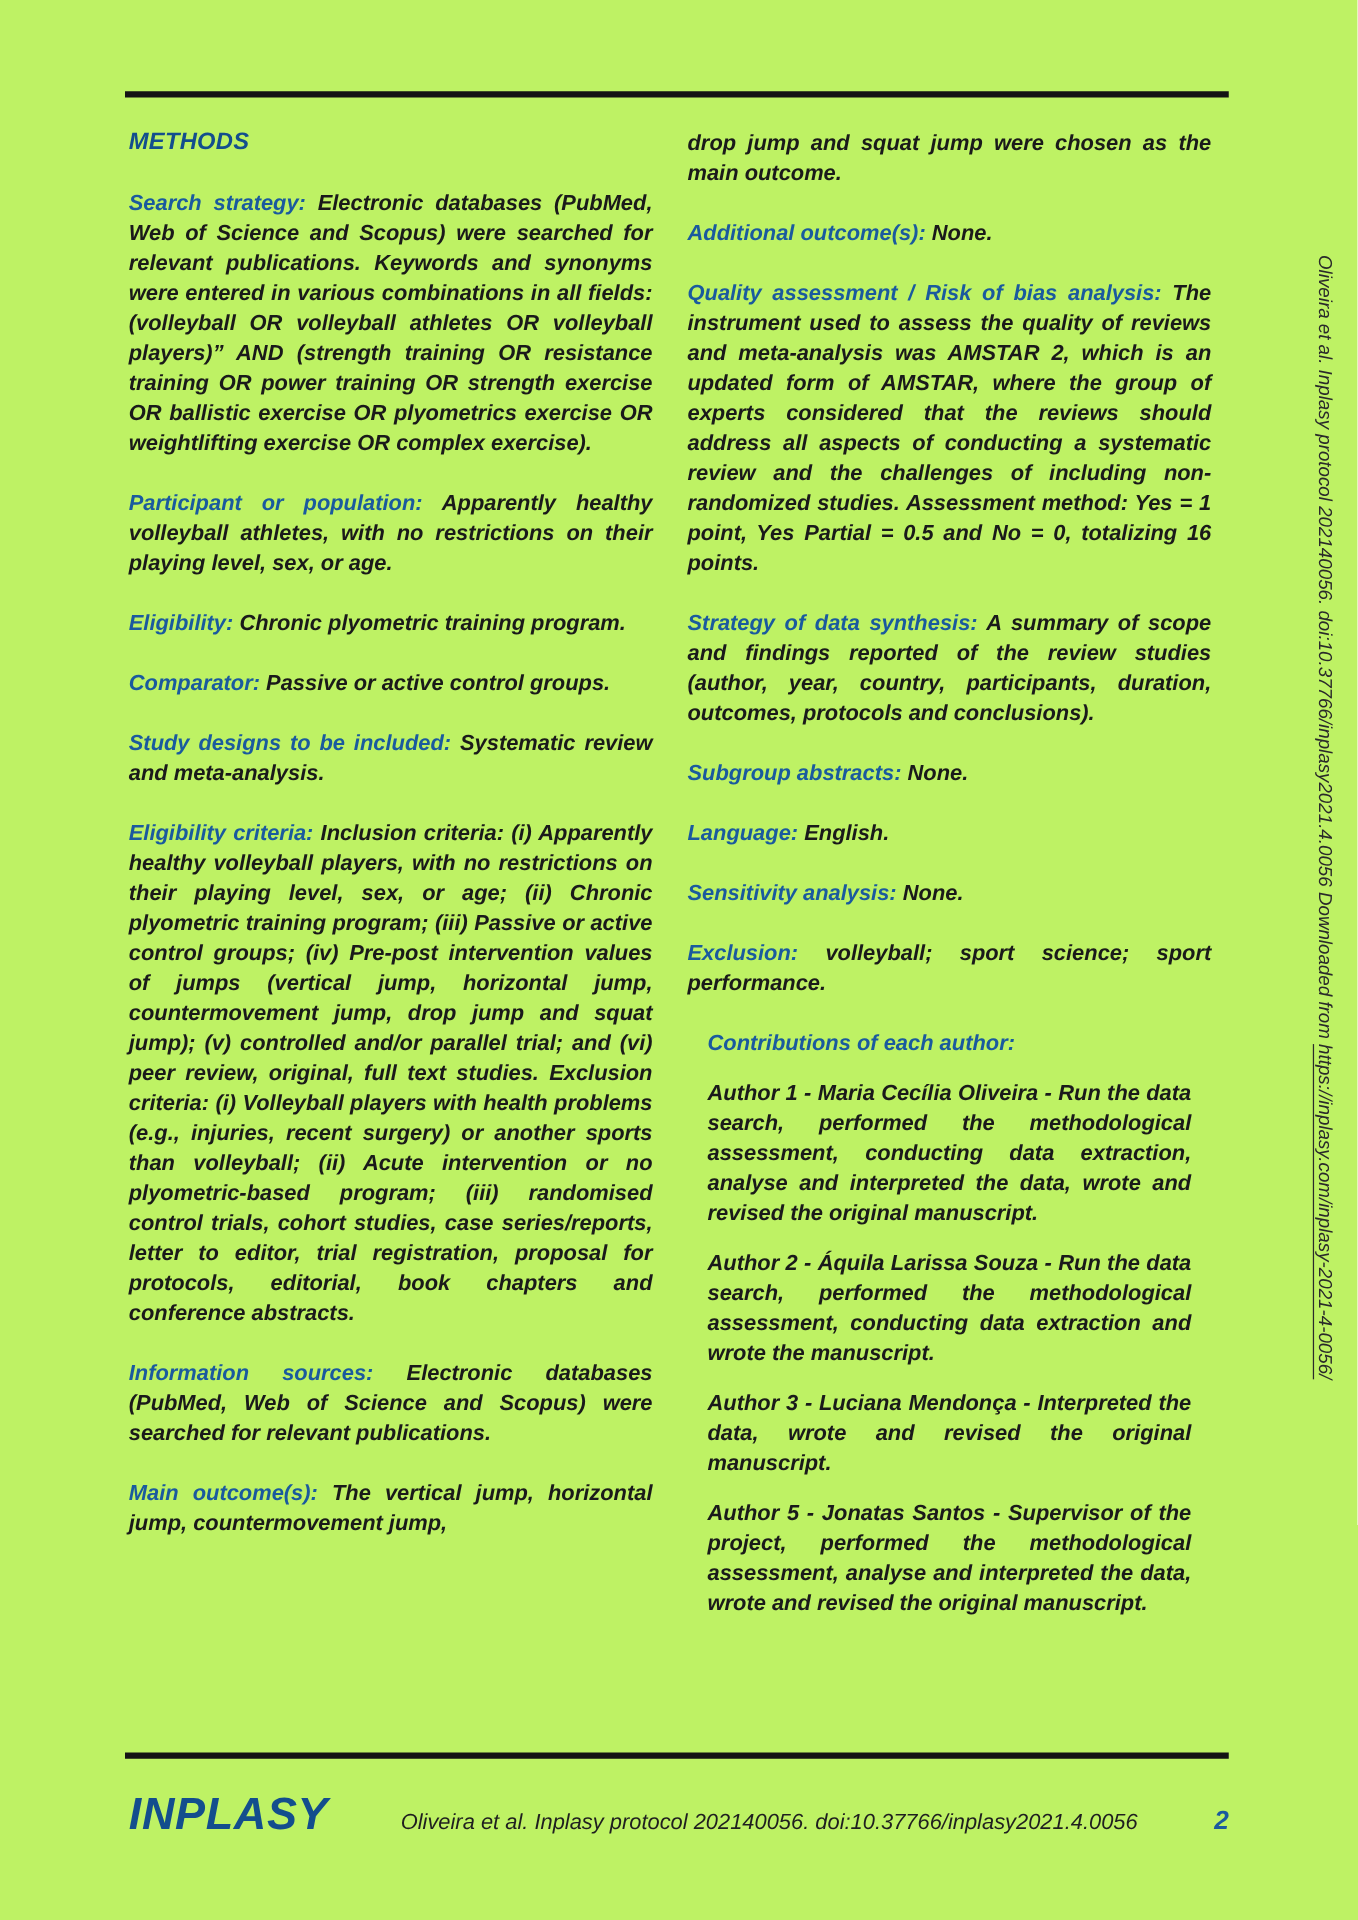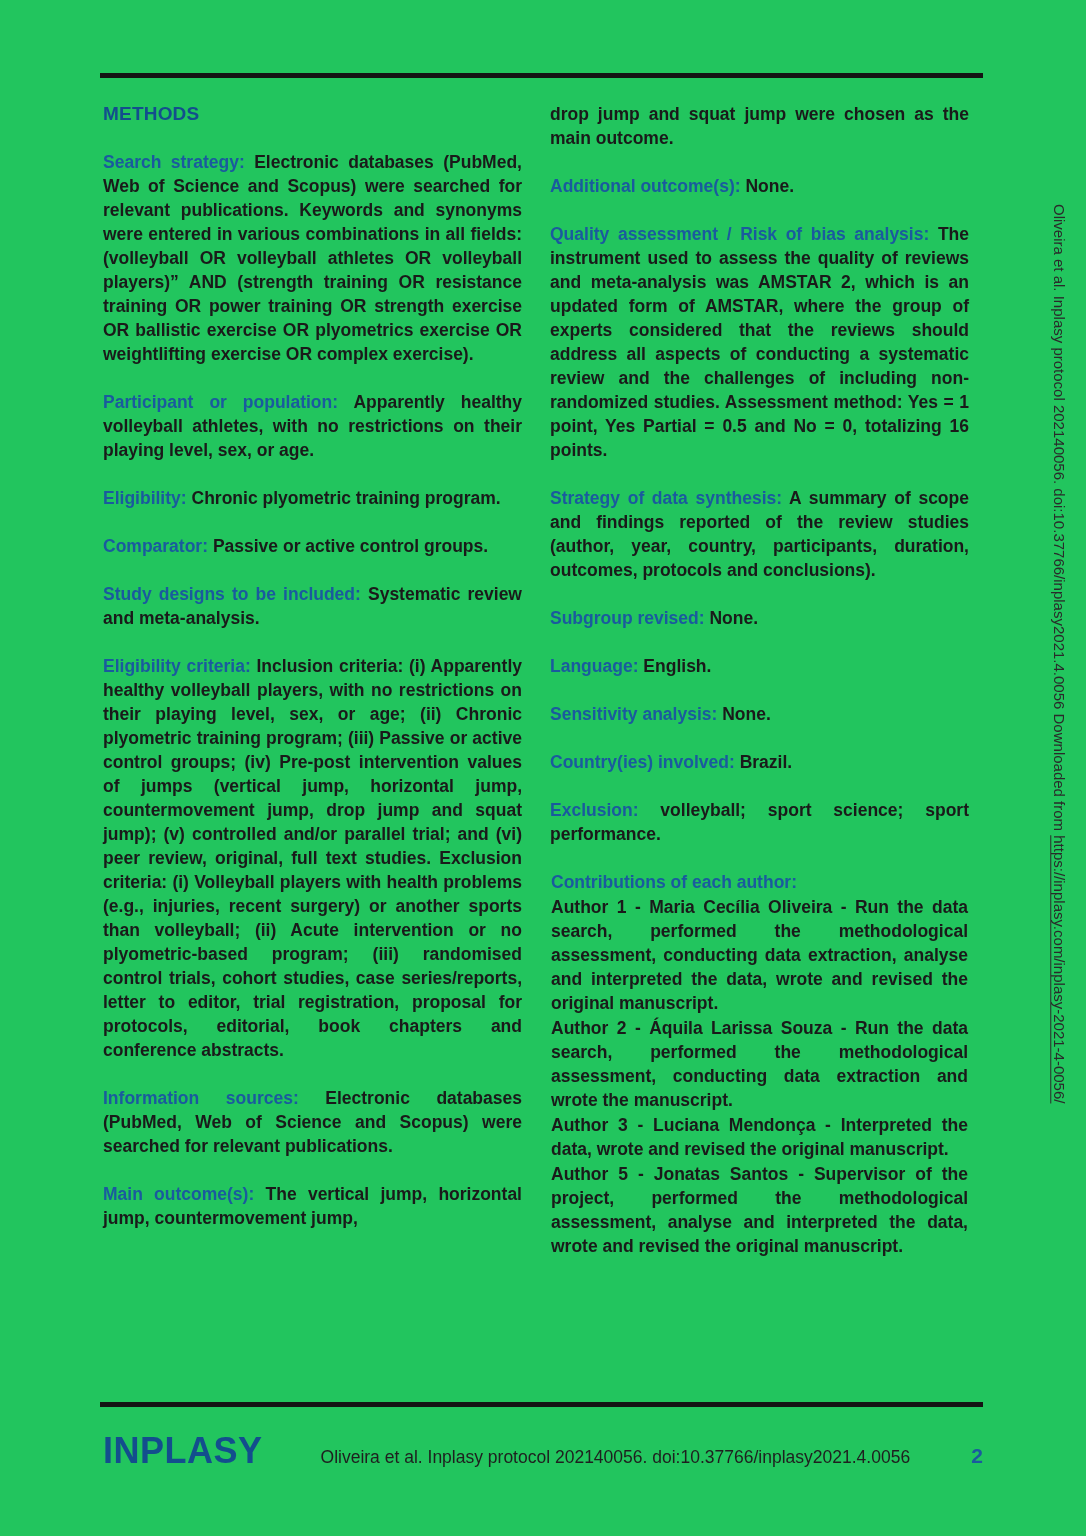--- a/index.html
+++ b/index.html
@@ -4,23 +4,24 @@
 <style>
   html, body {
     margin: 0;
     padding: 0;
     background: #ffffff;
   }
   .page {
     position: relative;
     width: 1086px;
     height: 1536px;
-    background: #22c55e;
+    background: #bef264;
     font-family: "Liberation Sans", sans-serif;
     overflow: hidden;
+    font-style: italic;
   }
   .rule {
     position: absolute;
     left: 100px;
     width: 883px;
     height: 5px;
     background: #141414;
   }
   .top-rule { top: 73px; }
   .footer-rule { top: 1402px; }
@@ -45,21 +46,21 @@
     font-weight: 700;
     color: #134e8d;
     letter-spacing: 0.2px;
   }
   .para { margin: 0 0 24px 0; }
   .para.last { margin-bottom: 13px; }
   .para .label { color: #1a5a9e; }
   .para .label::after { content: " "; }
   .para .body { color: #1a1a1a; }
 
-  .contrib .para { margin: 1px; }
+  .contrib .para { margin: 16px; }
 
   .sidebar {
     position: absolute;
     top: 204px;
     right: 13px;
     writing-mode: vertical-rl;
     text-orientation: mixed;
     font-size: 15px;
     line-height: 28px;
     font-weight: 400;
@@ -139,30 +140,27 @@
     <p class="para">
       <span class="label">Additional outcome(s):</span><span class="body">None.</span>
     </p>
     <p class="para">
       <span class="label">Quality assessment / Risk of bias analysis:</span><span class="body">The instrument used to assess the quality of reviews and meta-analysis was AMSTAR 2, which is an updated form of AMSTAR, where the group of experts considered that the reviews should address all aspects of conducting a systematic review and the challenges of including non-randomized studies. Assessment method: Yes = 1 point, Yes Partial = 0.5 and No = 0, totalizing 16 points.</span>
     </p>
     <p class="para">
       <span class="label">Strategy of data synthesis:</span><span class="body">A summary of scope and findings reported of the review studies (author, year, country, participants, duration, outcomes, protocols and conclusions).</span>
     </p>
     <p class="para">
-      <span class="label">Subgroup revised:</span><span class="body">None.</span>
+      <span class="label">Subgroup abstracts:</span><span class="body">None.</span>
     </p>
     <p class="para">
       <span class="label">Language:</span><span class="body">English.</span>
     </p>
     <p class="para">
       <span class="label">Sensitivity analysis:</span><span class="body">None.</span>
-    </p>
-    <p class="para">
-      <span class="label">Country(ies) involved:</span><span class="body">Brazil.</span>
     </p>
     <p class="para">
       <span class="label">Exclusion:</span><span class="body">volleyball; sport science; sport performance.</span>
     </p>
 
     <div class="contrib">
       <p class="para">
         <span class="label">Contributions of each author:</span>
       </p>
       <p class="para">

